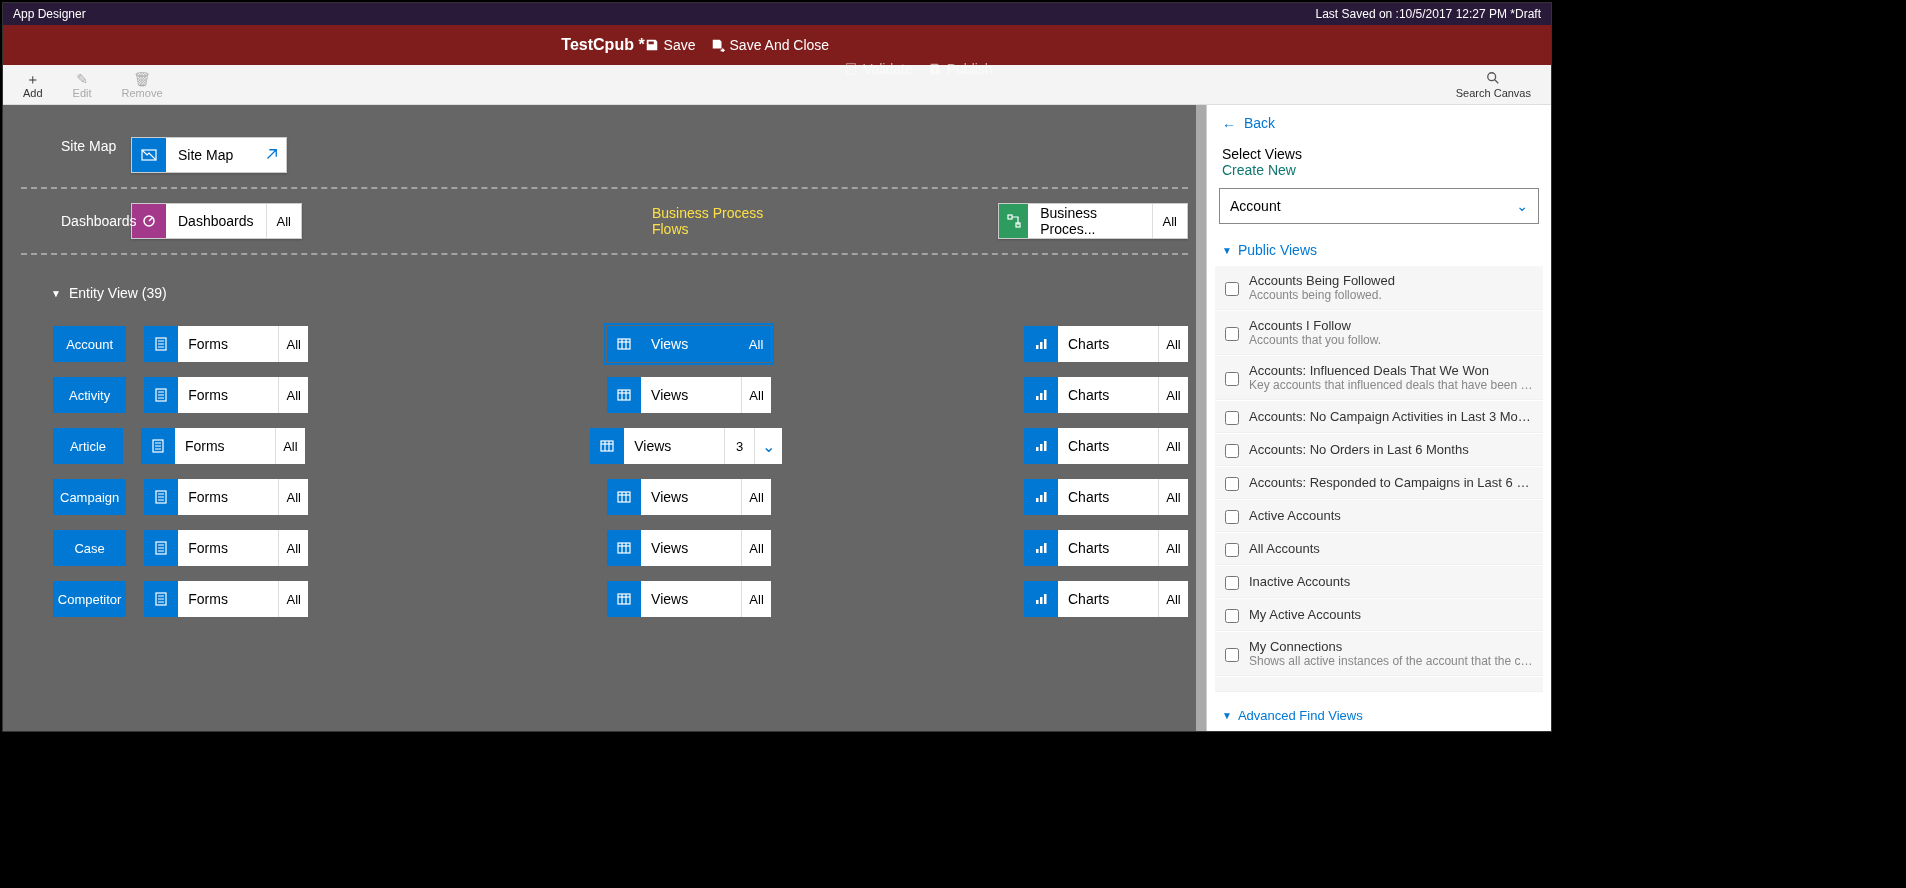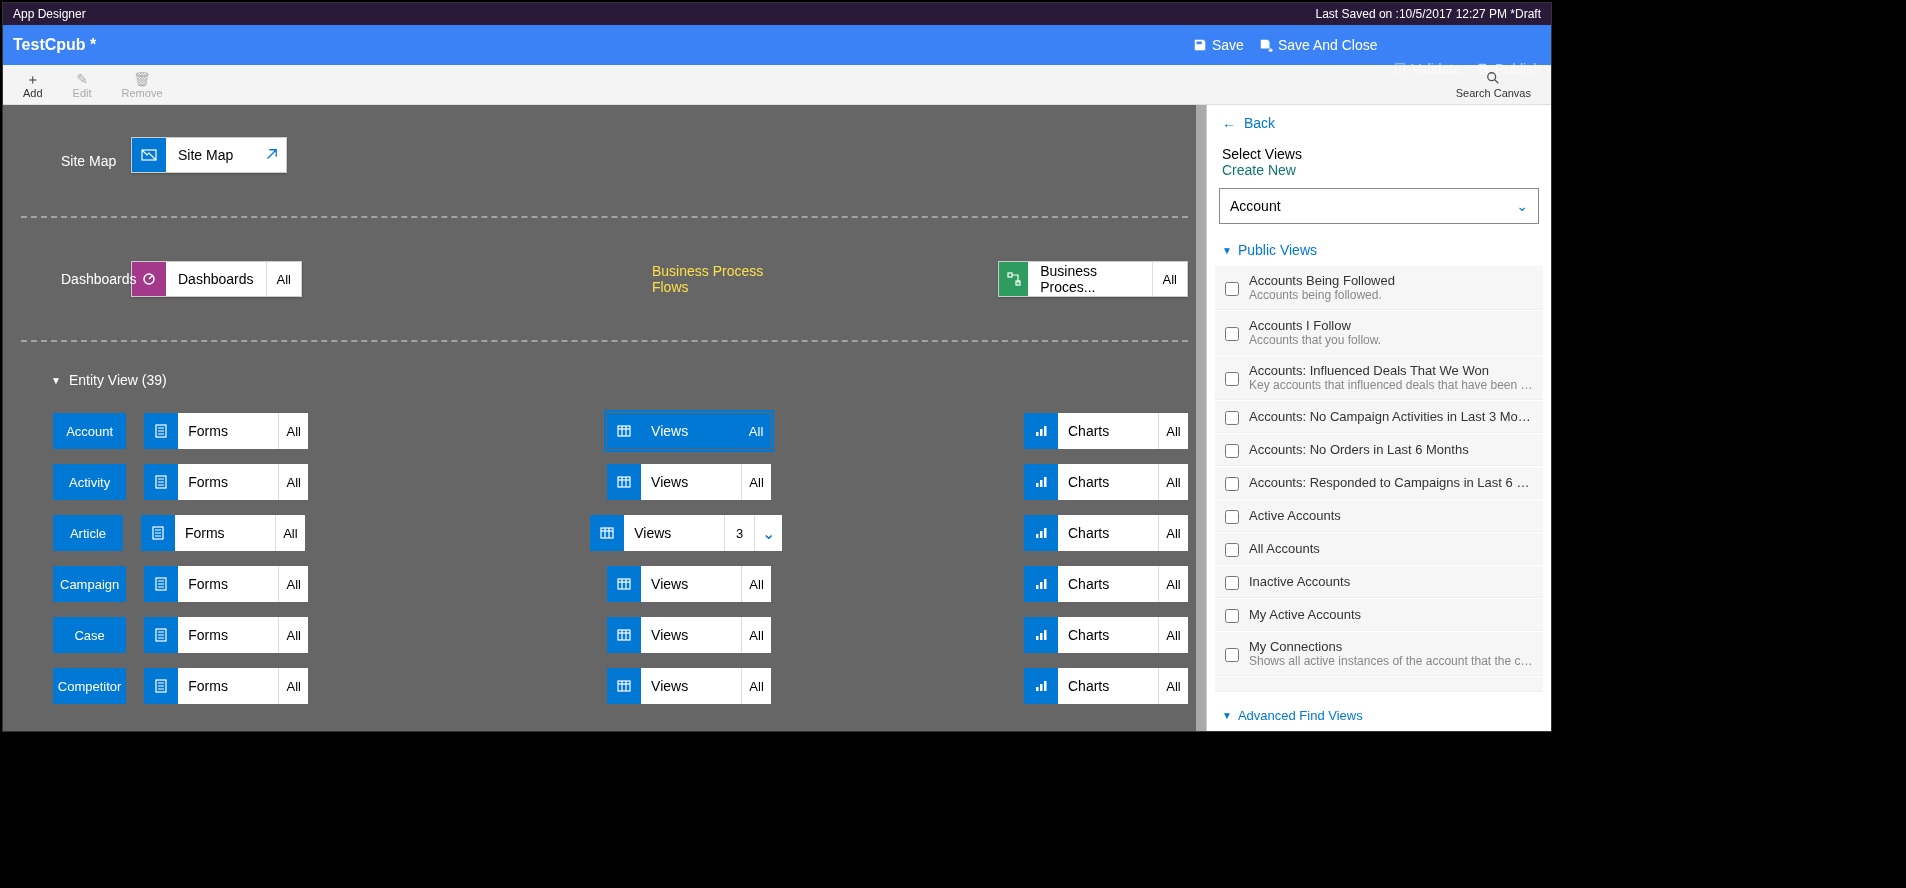--- a/index.html
+++ b/index.html
@@ -1,39 +1,39 @@
 <!DOCTYPE html>
 <html><head>
 <meta charset="utf-8">
 <style>
 * { box-sizing: border-box; margin: 0; padding: 0; font-family: 'Segoe UI', Arial, sans-serif; }
 body { width: 1906px; height: 888px; background: #000; overflow: hidden; }
 .frame { width: 1550px; height: 730px; background: #fff; margin: 2px; border: 1px solid #333; position: relative; overflow: hidden; }
 
 
 .topbar1 { height: 22px; background: #2a1a3a; color: #fff; display: flex; justify-content: space-between; align-items: center; padding: 0 10px; font-size: 12px; }
-.topbar2 { height: 40px; background: #3b82f6; color: #fff; display: flex; justify-content: space-between; align-items: center; padding: 0 10px; }
+.topbar2 { height: 40px; background: #7f1d1d; color: #fff; display: flex; justify-content: center; align-items: center; padding: 0 10px; }
 .topbar2 .title { font-size: 16px; font-weight: 600; }
 .topbar2 .actions { display: flex; gap: 15px; }
 .topbar2 .act { display: flex; align-items: center; gap: 5px; cursor: pointer; font-size: 14px; }
 .topbar2 .act.dis { opacity: 0.6; margin-top: 48px; }
 
 
 .toolbar { height: 40px; background: #f4f4f4; border-bottom: 1px solid #ddd; display: flex; align-items: center; padding: 0 20px; justify-content: space-between; }
 .tb-left { display: flex; gap: 30px; }
 .tb-item { display: flex; flex-direction: column; align-items: center; font-size: 11px; color: #333; cursor: pointer; }
 .tb-item.dis { color: #aaa; }
 .tb-item .ic { font-size: 14px; height: 16px; }
 
 
 .main { display: flex; height: calc(100% - 102px); }
 .canvas-wrap { flex: 1; background: #666; position: relative; overflow: hidden; }
 .canvas { padding: 0 18px 20px 18px; }
 
-.section { padding: 43px 0; border-top: 2px dashed rgba(255,255,255,0.4); position: relative; }
+.section { padding: 14px 0; border-top: 2px dashed rgba(255,255,255,0.4); position: relative; }
 .section:first-child { border-top: none; padding-top: 32px; }
 .sec-label { position: absolute; left: 40px; top: 50%; transform: translateY(-50%); color: #fff; font-size: 14px; }
 
 .tile { display: inline-flex; height: 36px; background: #fff; border: 1px solid #ccc; align-items: stretch; box-shadow: 0 1px 2px rgba(0,0,0,0.2); }
 .tile .ic-box { width: 34px; display: flex; align-items: center; justify-content: center; color: #fff; }
 .tile .txt { padding: 0 12px; display: flex; align-items: center; font-size: 14px; min-width: 90px; }
 .tile .badge { border-left: 1px solid #ddd; padding: 0 10px; display: flex; align-items: center; font-size: 13px; }
 .tile .open { width: 30px; display: flex; align-items: center; justify-content: center; color: #0078d4; }
 
 .sitemap-row { display: flex; align-items: center; }

